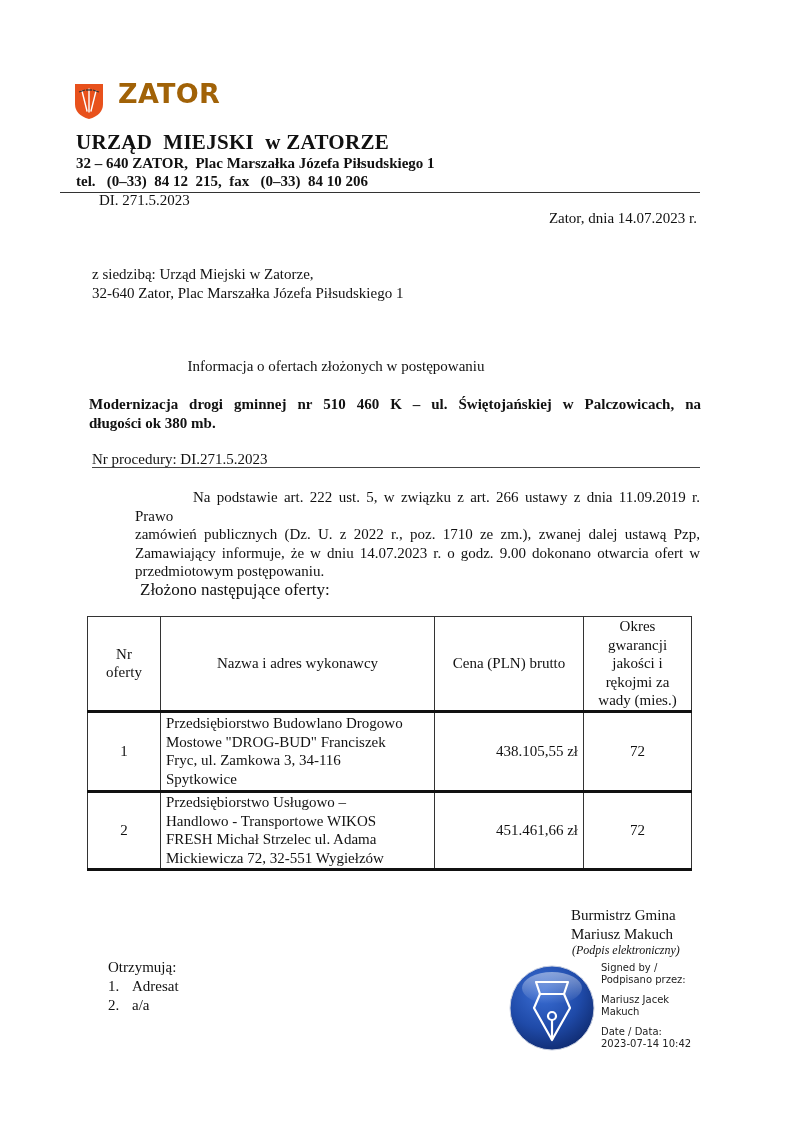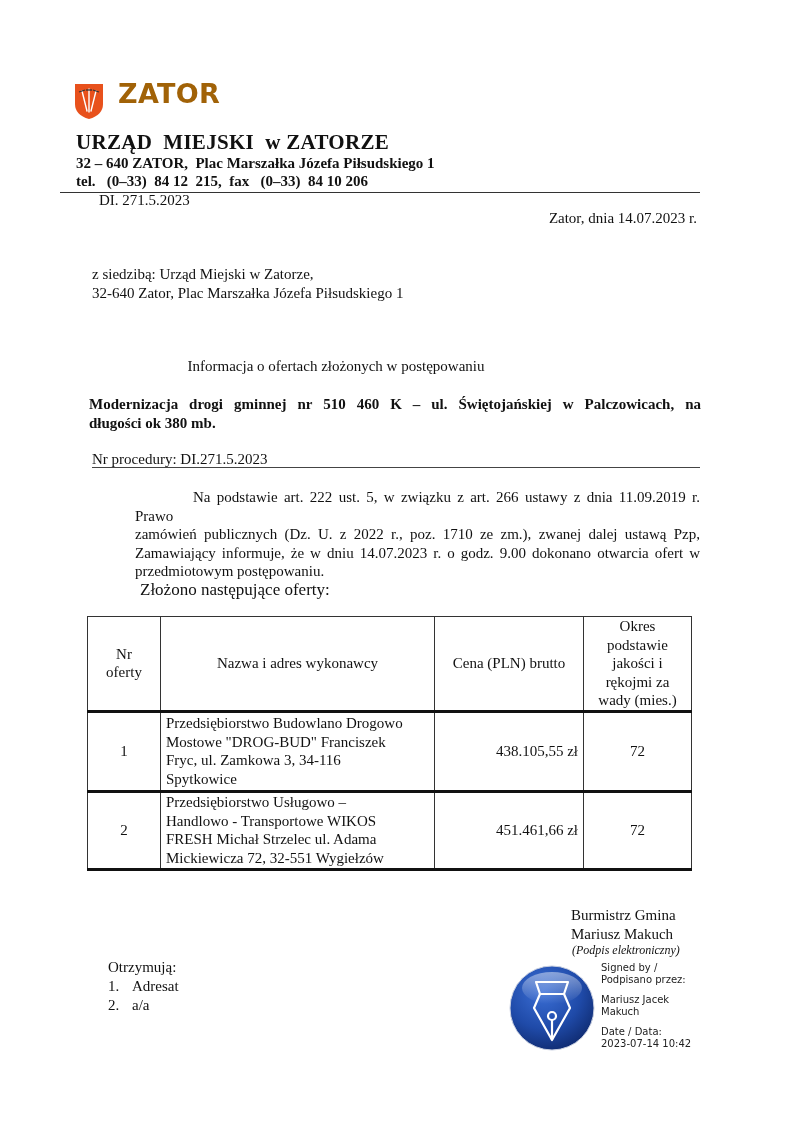--- a/index.html
+++ b/index.html
@@ -101,21 +101,21 @@
   <tbody>
       <tr class="hdr">
     <th style="width:62px;">
       <div>Nr</div>
       <div>oferty</div>
     </th>
     <th style="width:263px;">Nazwa i adres wykonawcy</th>
     <th style="width:138px;">Cena (PLN) brutto</th>
     <th>
       <div>Okres</div>
-      <div>podstawie</div>
+      <div>gwarancji</div>
       <div>jakości i</div>
       <div>rękojmi za</div>
       <div>wady (mies.)</div>
     </th>
   </tr>
   <tr class="row1">
     <td class="c-nr">1</td>
     <td class="c-name">
       <div>Przedsiębiorstwo Budowlano Drogowo</div>
       <div>Mostowe "DROG-BUD" Franciszek</div>

